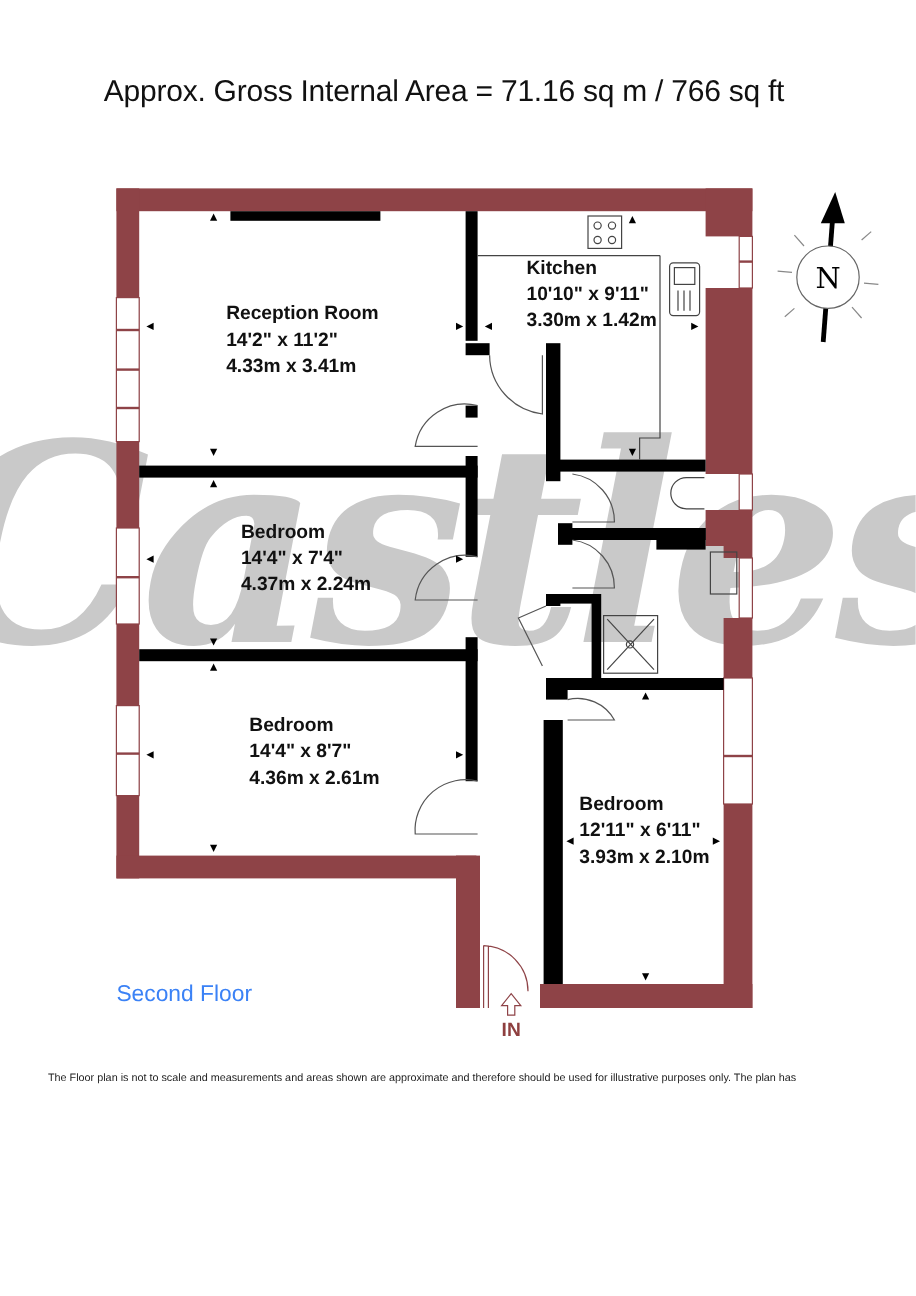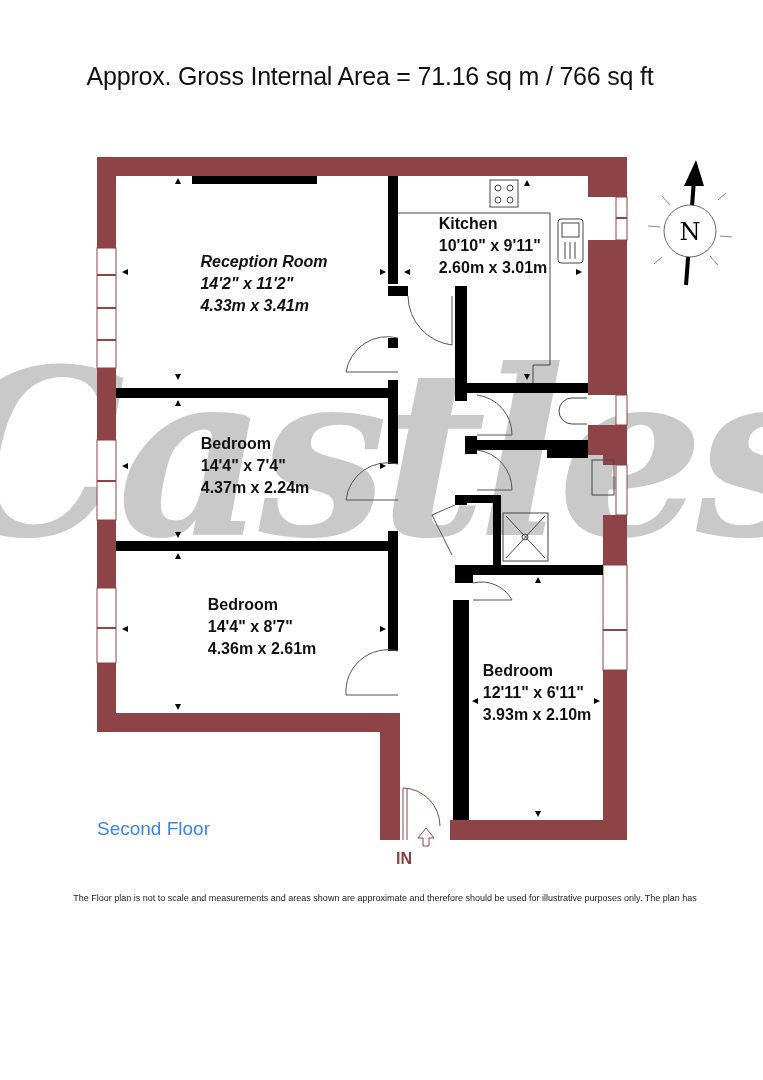--- a/index.html
+++ b/index.html
@@ -1,22 +1,22 @@
 <!DOCTYPE html>
 <html><head>
 <meta charset="utf-8">
 <style>
   html, body { margin:0; padding:0; background:#ffffff; }
   body { width:763px; height:1080px; position:relative; overflow:hidden; font-family:"Liberation Sans", sans-serif; }
   .title { position:absolute; left:0; top:62px; width:740px; text-align:center; font-size:25px; color:#111; letter-spacing:-0.2px; }
   .plan { position:absolute; left:0; top:0; }
   .room-label { position:absolute; font-weight:bold; color:#111; font-size:16px; line-height:22px; white-space:nowrap; transform:translateX(-50%); }
   .floor-label { position:absolute; left:97px; top:818px; font-size:19px; color:#3b82f6; }
-  .in-label { position:absolute; left:396px; top:850px; font-size:16px; font-weight:bold; color:#8e3f3f; }
-  .disclaimer { position:absolute; left:40px; top:892px; width:690px; text-align:center; font-size:9px; line-height:12px; color:#222; }
+  .in-label { position:absolute; left:418px; top:850px; font-size:16px; font-weight:bold; color:#8e3f3f; }
+  .disclaimer { position:absolute; left:40px; top:892px; width:690px; text-align:left; font-size:9px; line-height:12px; color:#222; }
 </style>
 </head>
 <body>
 
 <div class="title">Approx. Gross Internal  Area = 71.16 sq m / 766 sq ft</div>
 
 <svg class="plan" width="763" height="1080" viewBox="0 0 763 1080" xmlns="http://www.w3.org/2000/svg">
 
   <g fill="#c8c8c8">
     <text x="380" y="535" text-anchor="middle" font-family="'DejaVu Serif', serif" font-weight="bold" font-style="italic" font-size="230" letter-spacing="-8" fill="#c9c9c9">Castles</text>
@@ -157,29 +157,29 @@
       <line x1="720" y1="236" x2="732" y2="237"></line>
       <line x1="662" y1="196" x2="670" y2="205"></line>
       <line x1="710" y1="256" x2="718" y2="265"></line>
       <line x1="718" y1="200" x2="726" y2="193"></line>
       <line x1="654" y1="264" x2="662" y2="257"></line>
     </g>
   </g>
   <text x="690" y="240" text-anchor="middle" font-family="'DejaVu Serif', serif" font-size="24" fill="#000">N</text>
 </svg>
 
-<div class="room-label" style="left:264px; top:251px;font-style:italic;">
+<div class="room-label" style="left:252px; top:251px;">
   <div>Reception Room</div>
   <div>14'2" x 11'2"</div>
   <div>4.33m x 3.41m</div>
 </div>
 <div class="room-label" style="left:493px; top:213px;">
   <div>Kitchen</div>
   <div>10'10" x 9'11"</div>
-  <div>2.60m x 3.01m</div>
+  <div>3.30m x 1.42m</div>
 </div>
 <div class="room-label" style="left:255px; top:433px;">
   <div>Bedroom</div>
   <div>14'4" x 7'4"</div>
   <div>4.37m x 2.24m</div>
 </div>
 <div class="room-label" style="left:262px; top:594px;">
   <div>Bedroom</div>
   <div>14'4" x 8'7"</div>
   <div>4.36m x 2.61m</div>

